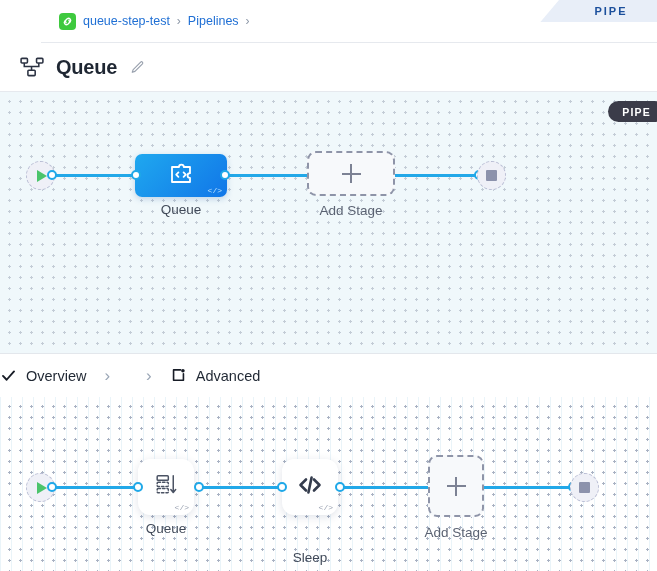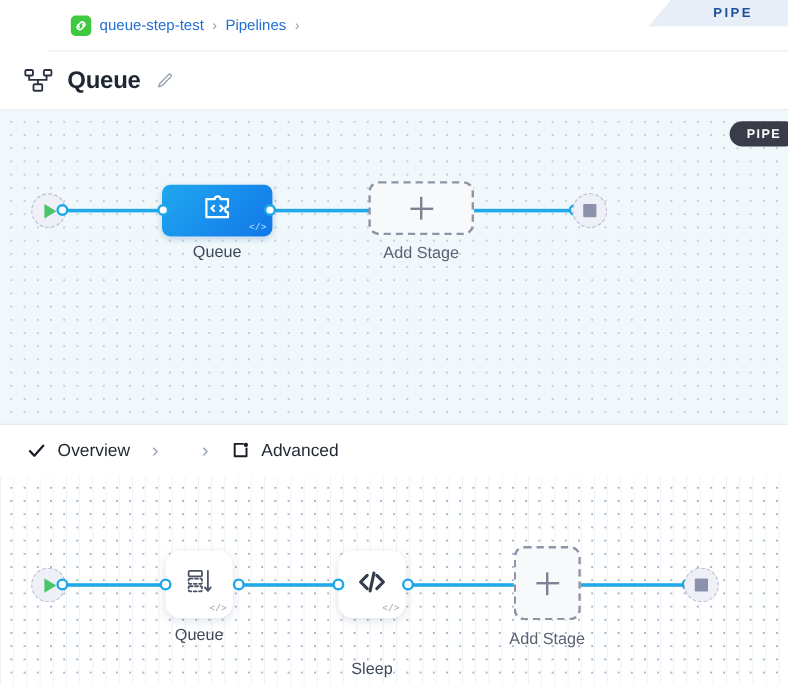--- a/index.html
+++ b/index.html
@@ -167,21 +167,21 @@
   .node-label {
     position: absolute; text-align: center;
     font-size: 13.5px; color: #414a59; white-space: nowrap;
   }
   .node-label.muted { color: #5a6272; }
 
   
   .tabbar {
     position: absolute; top: 353px; left: 0; width: 657px; height: 44px;
     background: #fff; border-top: 1px solid #e3e7ec;
-    display: flex; align-items: center; padding-left: 22px;
+    display: flex; align-items: center; 
     z-index: 3;
   }
   .tab {
     display: flex; align-items: center; height: 44px;
     cursor: pointer; position: relative;
   }
   .tab-label {
     font-size: 14.5px; color: #1f2733; white-space: nowrap; margin-left: 9px;
   }
   .tab.active .tab-label { font-weight: bold; }

